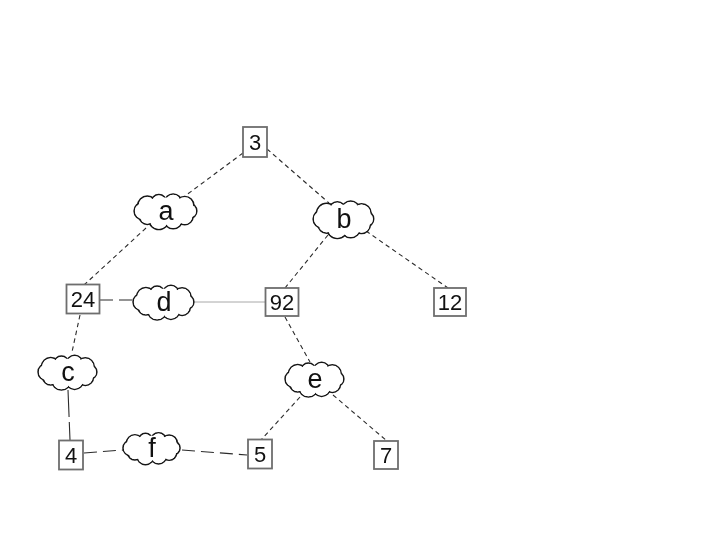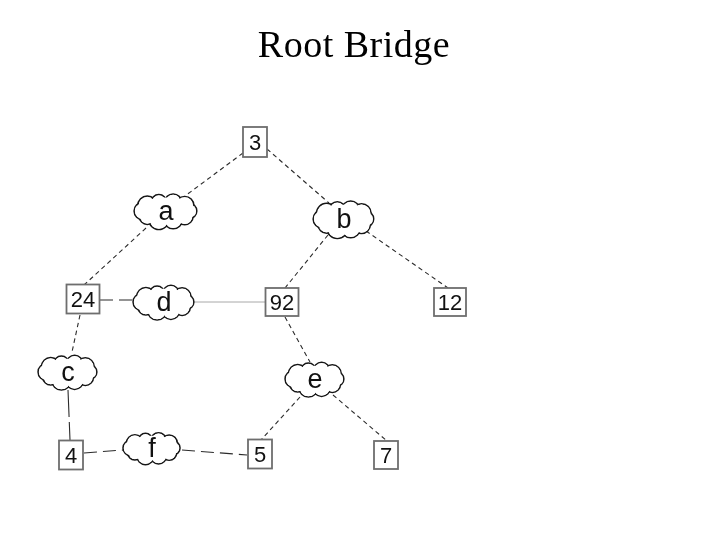--- a/index.html
+++ b/index.html
@@ -67,21 +67,20 @@
     font-family: "Liberation Sans", "DejaVu Sans", sans-serif;
     font-size: 27px;
     fill: #111111;
     text-anchor: middle;
   }
 </style>
 </head>
 <body>
 
 <div class="slide">
-  <h1 class="slide-title">Root Bridge</h1>
   <svg class="diagram-svg" width="720" height="540" viewBox="0 0 720 540" xmlns="http://www.w3.org/2000/svg">
       <line x1="243" y1="153" x2="185" y2="196" class="edge edge-dashed"></line>
       <line x1="267" y1="149" x2="329" y2="203" class="edge edge-dashed"></line>
       <line x1="146" y1="228" x2="84" y2="285" class="edge edge-dashed"></line>
       <line x1="328" y1="235" x2="285" y2="288" class="edge edge-dashed"></line>
       <line x1="366" y1="231" x2="448" y2="288" class="edge edge-dashed"></line>
       <line x1="100" y1="300" x2="133" y2="300" class="edge edge-dashed-long"></line>
       <line x1="193" y1="302" x2="266" y2="302" class="edge edge-lan"></line>
       <line x1="80" y1="315" x2="72" y2="352" class="edge edge-dashed"></line>
       <line x1="285" y1="317" x2="310" y2="362" class="edge edge-dashed"></line>

